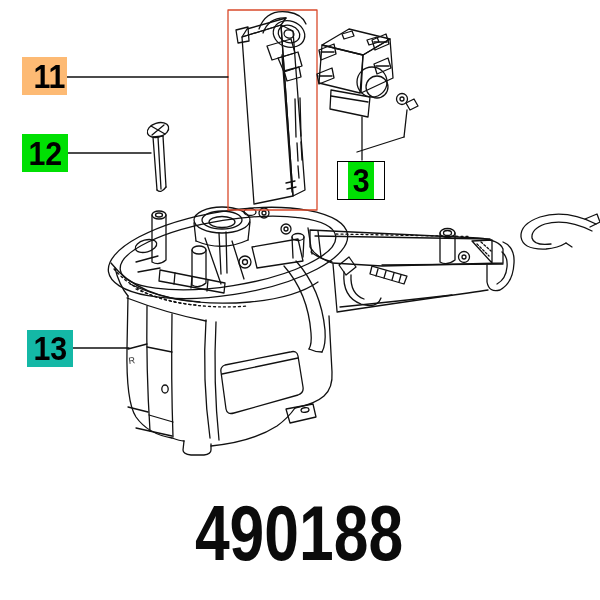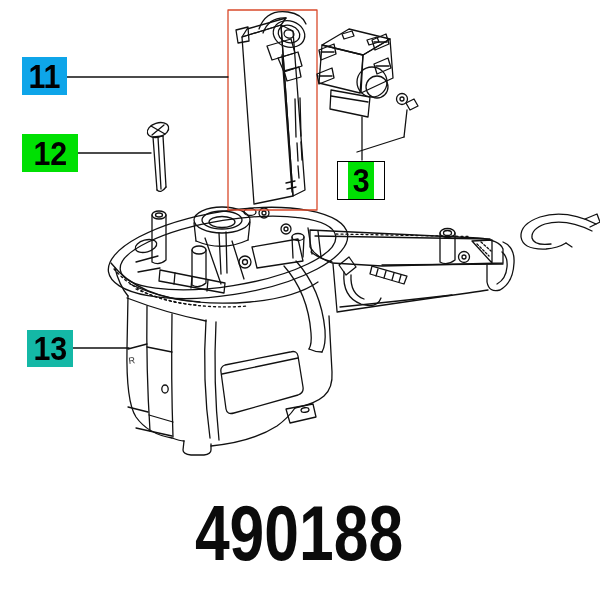--- a/index.html
+++ b/index.html
@@ -12,21 +12,21 @@
   svg.drawing path, svg.drawing line, svg.drawing ellipse,
   svg.drawing circle, svg.drawing rect{
     fill:none;stroke:#111;stroke-width:1.3;stroke-linecap:round;stroke-linejoin:round;
   }
   .callout{
     position:absolute;display:flex;align-items:center;justify-content:center;
     color:#000;font-weight:700;font-size:33px;line-height:1;cursor:pointer;
   }
   .callout span{transform:scaleX(.92);}
   #c11{left:22px;top:57px;width:45px;height:38px;}
-  #c12{left:22px;top:134px;width:56px;height:38px;}
+  #c12{left:22px;top:134px;width:46px;height:38px;}
   #c13{left:27px;top:330px;width:46px;height:37px;}
   #c3{left:337px;top:161px;width:48px;height:39px;border:1.6px solid #000;
       background:#fff;box-sizing:border-box;}
   #c3 .inner-green{position:absolute;left:10px;top:0;bottom:0;width:26px;}
   #c3 span{position:relative;z-index:2;}
   .part-number{
     position:absolute;left:0;top:494px;width:600px;text-align:center;
     font-size:78px;font-weight:700;line-height:1;color:#0b0b0b;
     transform:scaleX(.8);transform-origin:295px 50%;letter-spacing:0;
   }
@@ -201,21 +201,21 @@
     </g>
 
     <g stroke-width="1.6">
       <line x1="67" y1="77" x2="228" y2="77"></line>
       <line x1="68" y1="153" x2="151" y2="153"></line>
       <line x1="73" y1="348" x2="129" y2="348"></line>
       <line x1="362" y1="117" x2="362" y2="160"></line>
     </g>
   </svg>
 
-  <div class="callout" id="c11" style="background-color: #0ea5e9;">
+  <div class="callout" id="c11" style="background-color: #fdba74; justify-content: flex-end;">
     <span>11</span>
   </div>
 
   <div class="callout" id="c12" style="background-color: rgb(0, 224, 3);">
     <span>12</span>
   </div>
 
   <div class="callout" id="c3">
     <div class="inner-green" style="background-color: rgb(0, 224, 3);"></div>
     <span>3</span>

